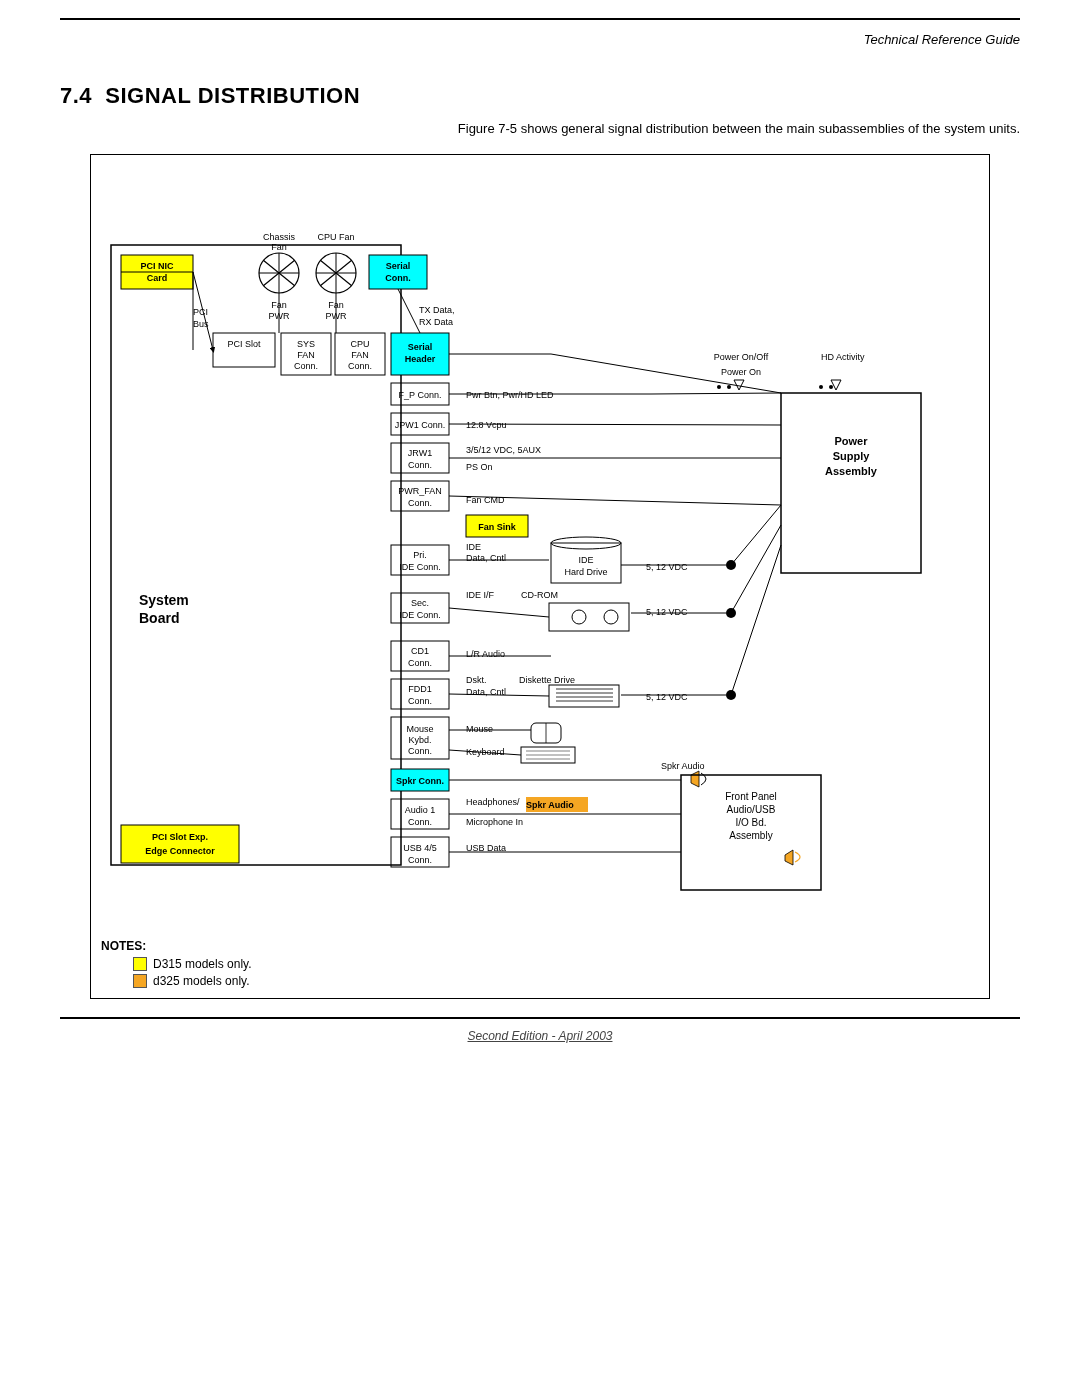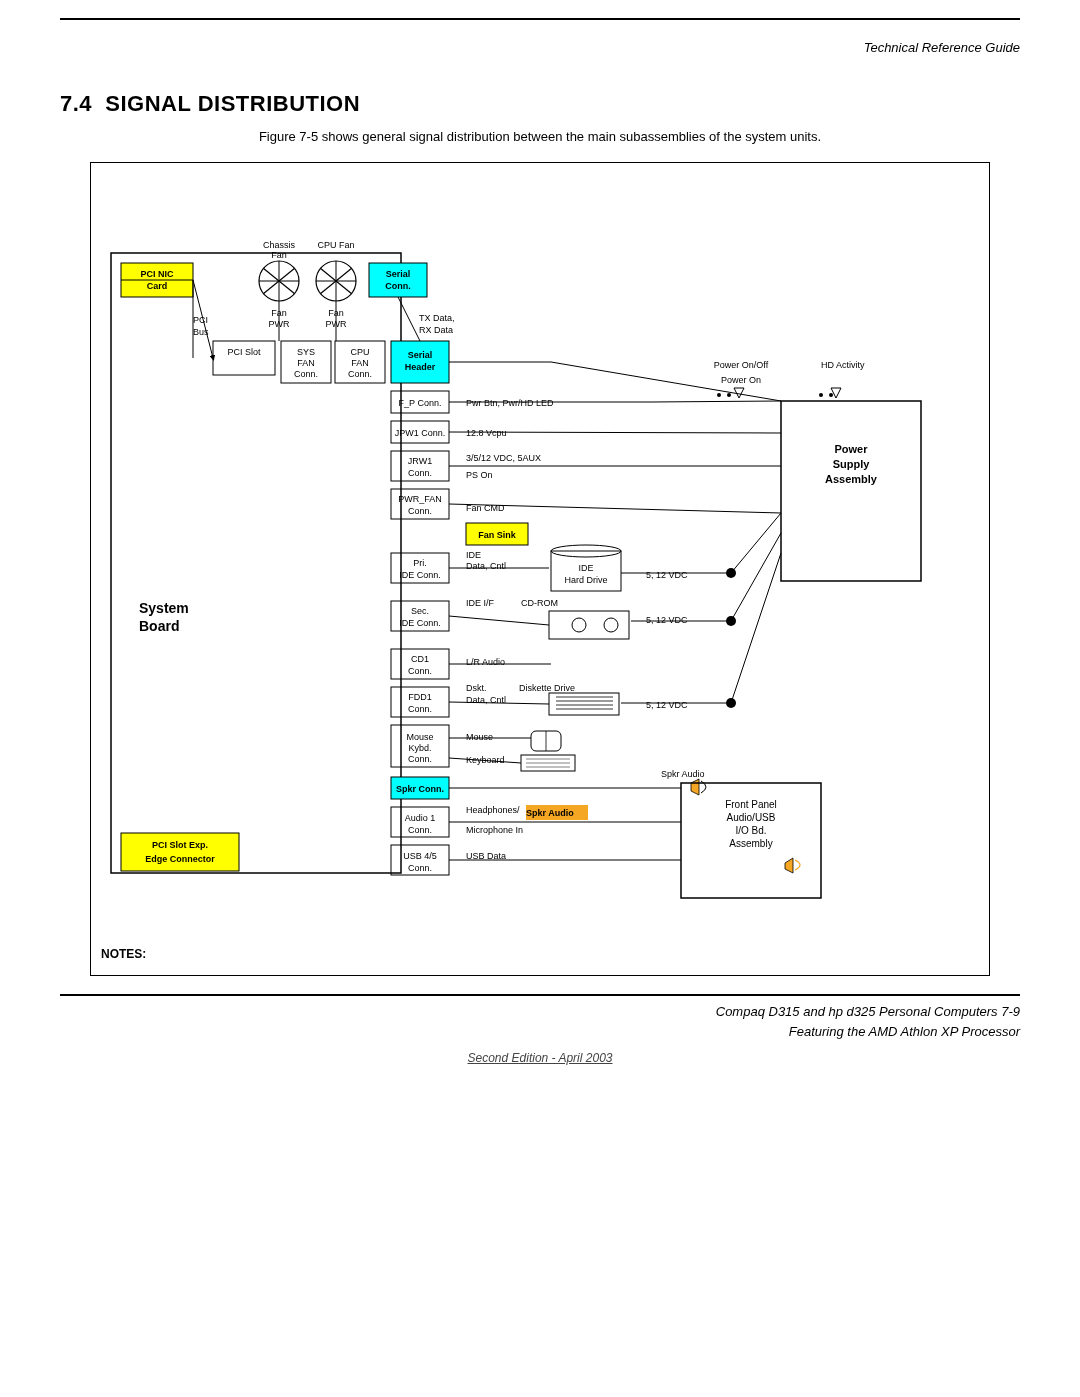--- a/index.html
+++ b/index.html
@@ -19,32 +19,32 @@
       position: relative;
     }
     .top-rule {
       border-top: 2px solid #000;
       margin-top: 18px;
     }
     .header-line {
       text-align: right;
       font-style: italic;
       font-size: 13px;
-      padding: 20px 0 8px 0;
+      padding: 12px 0 8px 0;
     }
     .section-title {
       font-size: 22px;
       font-weight: bold;
       margin-top: 28px;
       margin-bottom: 12px;
       letter-spacing: 0.5px;
     }
     .intro-text {
       font-size: 13px;
-      text-align: center;
+      text-align: right;
       margin-bottom: 18px;
     }
     
     .diagram-outer {
       border: 1.5px solid #000;
       margin: 0 auto;
       width: 900px;
       position: relative;
       background: #fff;
       padding: 10px 10px 10px 10px;
@@ -391,24 +391,30 @@
             <path d="M0,0 L6,3 L0,6 Z" fill="#000"></path>
           </marker>
         </defs>
 
       </svg>
     </div>
 
     <div class="notes-section">
       <div class="notes-title">NOTES:</div>
       <div style="margin-left:20px; margin-top:4px;">
+        <div class="notes-legend">
+          <div class="legend-row">
+            <span class="legend-box" style="background:#ffff00;"></span>
+            <span>D315 models only.</span>
+          </div>
+          <div class="legend-row">
+            <span class="legend-box" style="background:#f5a623;"></span>
+            <span>d325 models only.</span>
+          </div>
+        </div>
       </div>
     </div>
   </div>
 
 
   <div class="bottom-rule"></div>
-  <div class="footer-text">
-    <div>Compaq D315 and hp d325 Personal Computers  7-9</div>
-    <div><em>Featuring the AMD Athlon XP Processor</em></div>
-  </div>
   <div class="footer-center">Second Edition - April 2003</div>
 </div>
 
 </body></html>

